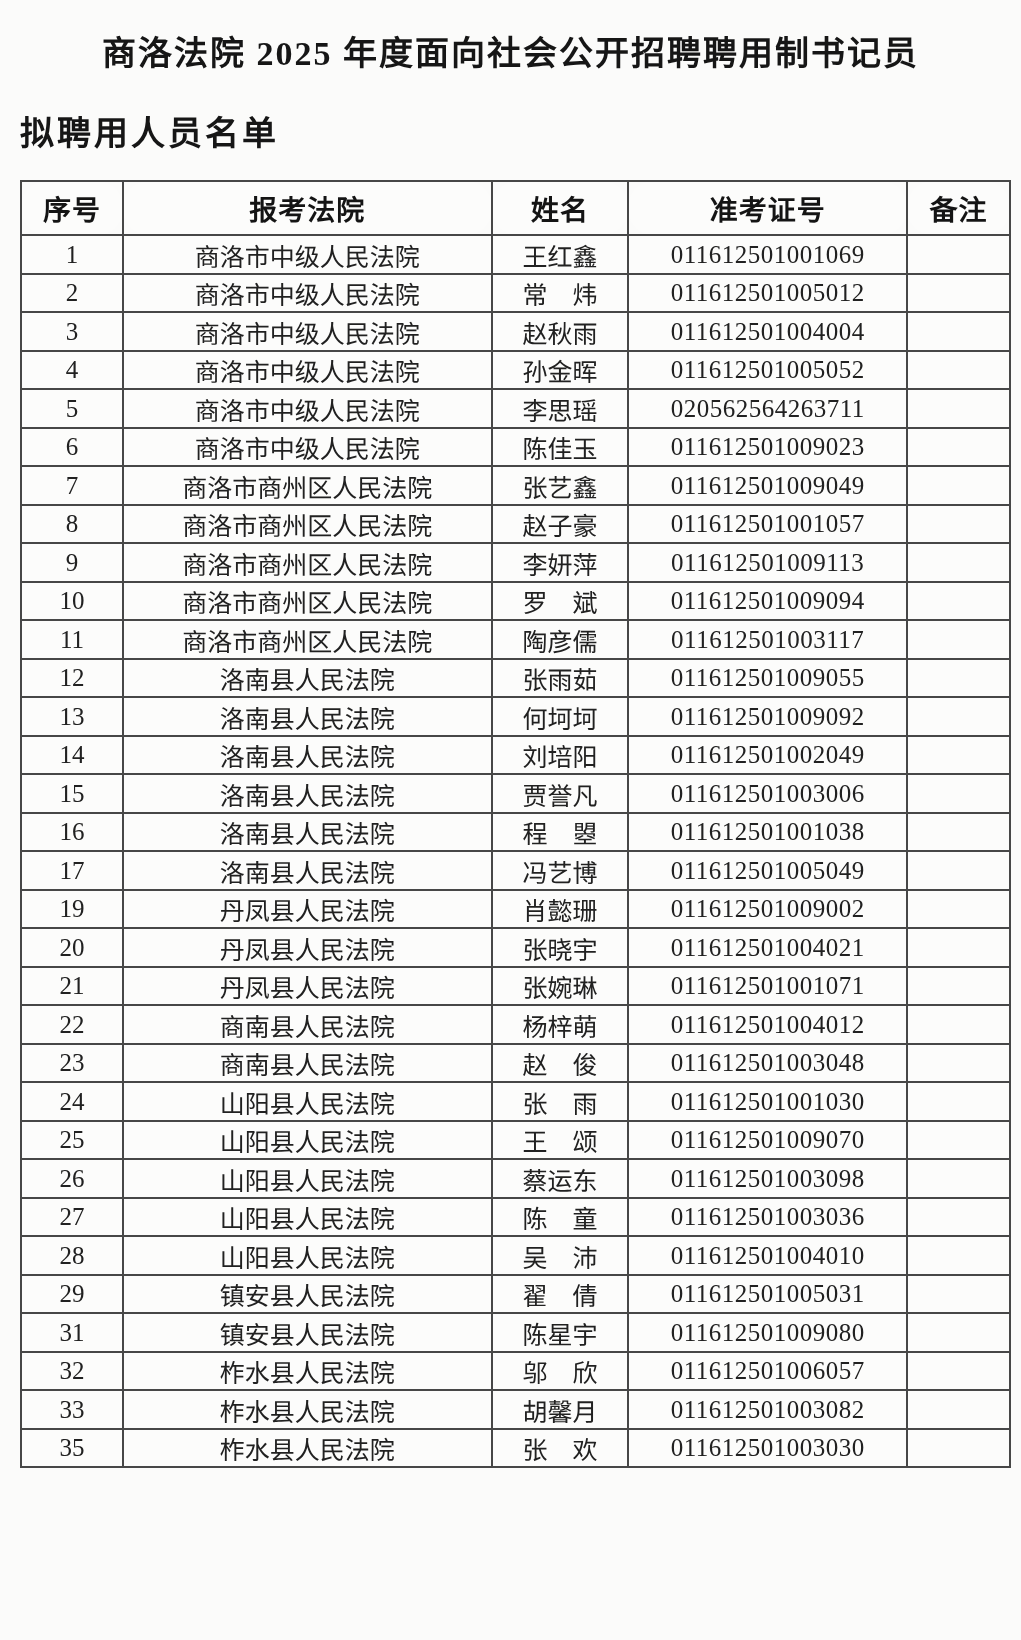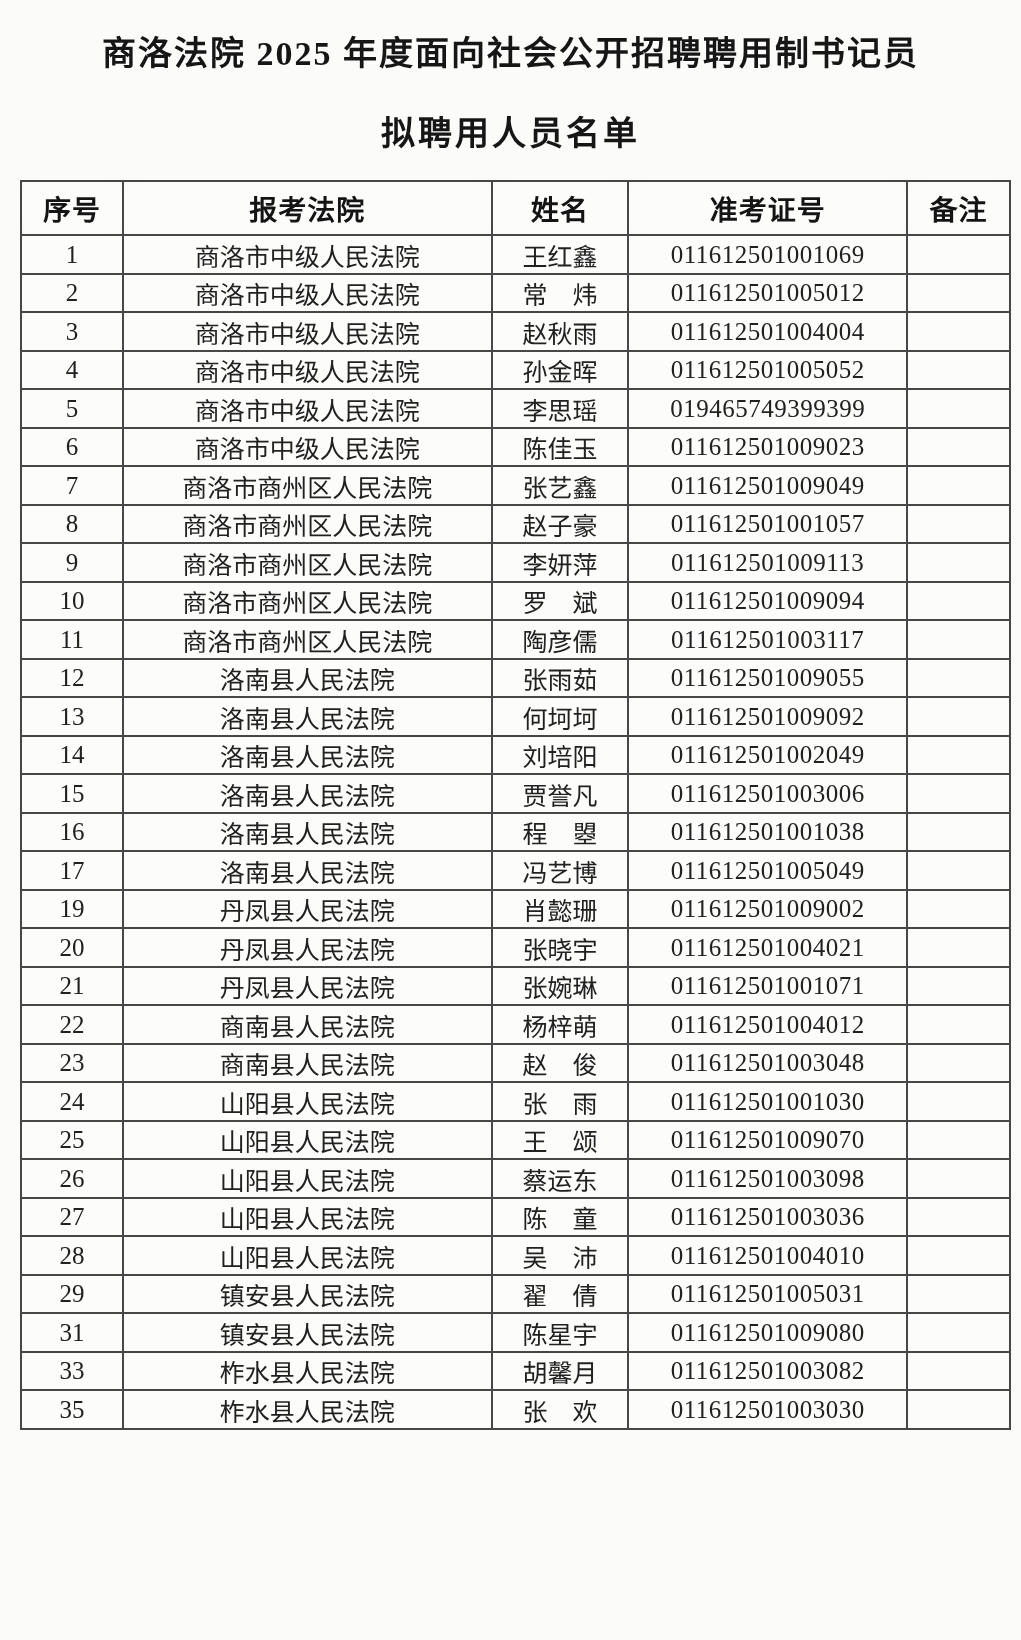--- a/index.html
+++ b/index.html
@@ -25,21 +25,21 @@
   .title-line1 {
     text-align: center;
     font-size: 34px;
     font-weight: bold;
     letter-spacing: 2px;
     margin: 6px 0 0 0;
     line-height: 1.3;
     color: #161616;
   }
   .title-line2 {
-    text-align: center;
+    text-align: left;
     font-size: 34px;
     font-weight: bold;
     letter-spacing: 3px;
     margin: 36px 0 24px 0;
     line-height: 1.3;
     color: #161616;
   }
   table.roster {
     width: 991px;
     border-collapse: collapse;
@@ -130,21 +130,21 @@
     <td class="cell-no">4</td>
     <td class="cell-court">商洛市中级人民法院</td>
     <td class="cell-name">孙金晖</td>
     <td class="cell-ticket">011612501005052</td>
     <td class="cell-remark"></td>
   </tr>
         <tr>
     <td class="cell-no">5</td>
     <td class="cell-court">商洛市中级人民法院</td>
     <td class="cell-name">李思瑶</td>
-    <td class="cell-ticket">019465749399399</td>
+    <td class="cell-ticket">020562564263711</td>
     <td class="cell-remark"></td>
   </tr>
         <tr>
     <td class="cell-no">6</td>
     <td class="cell-court">商洛市中级人民法院</td>
     <td class="cell-name">陈佳玉</td>
     <td class="cell-ticket">011612501009023</td>
     <td class="cell-remark"></td>
   </tr>
         <tr>
@@ -299,20 +299,27 @@
     <td class="cell-court">镇安县人民法院</td>
     <td class="cell-name">翟　倩</td>
     <td class="cell-ticket">011612501005031</td>
     <td class="cell-remark"></td>
   </tr>
         <tr>
     <td class="cell-no">31</td>
     <td class="cell-court">镇安县人民法院</td>
     <td class="cell-name">陈星宇</td>
     <td class="cell-ticket">011612501009080</td>
+    <td class="cell-remark"></td>
+  </tr>
+        <tr>
+    <td class="cell-no">32</td>
+    <td class="cell-court">柞水县人民法院</td>
+    <td class="cell-name">邬　欣</td>
+    <td class="cell-ticket">011612501006057</td>
     <td class="cell-remark"></td>
   </tr>
         <tr>
     <td class="cell-no">33</td>
     <td class="cell-court">柞水县人民法院</td>
     <td class="cell-name">胡馨月</td>
     <td class="cell-ticket">011612501003082</td>
     <td class="cell-remark"></td>
   </tr>
         <tr>

